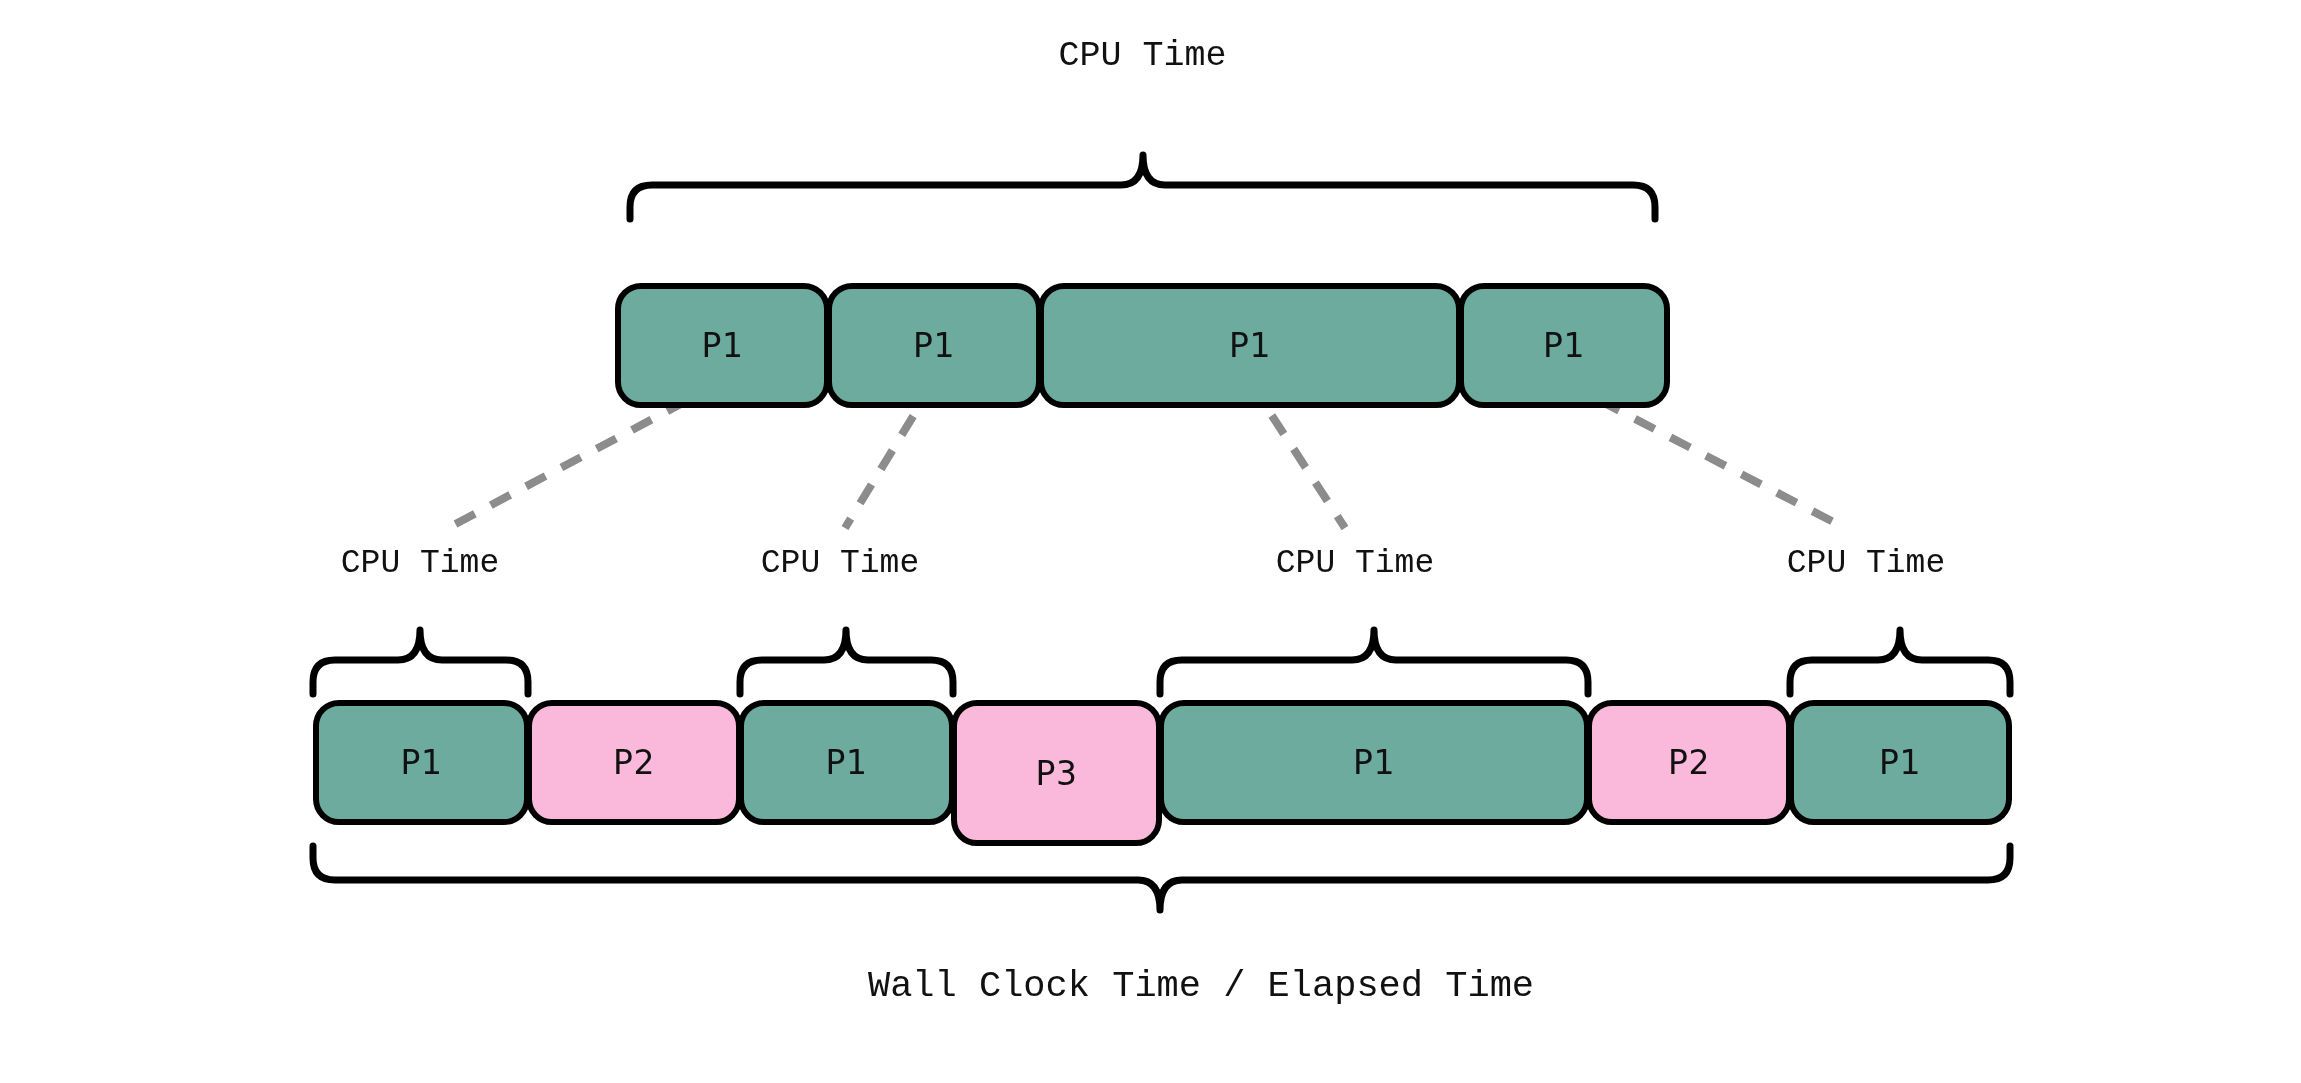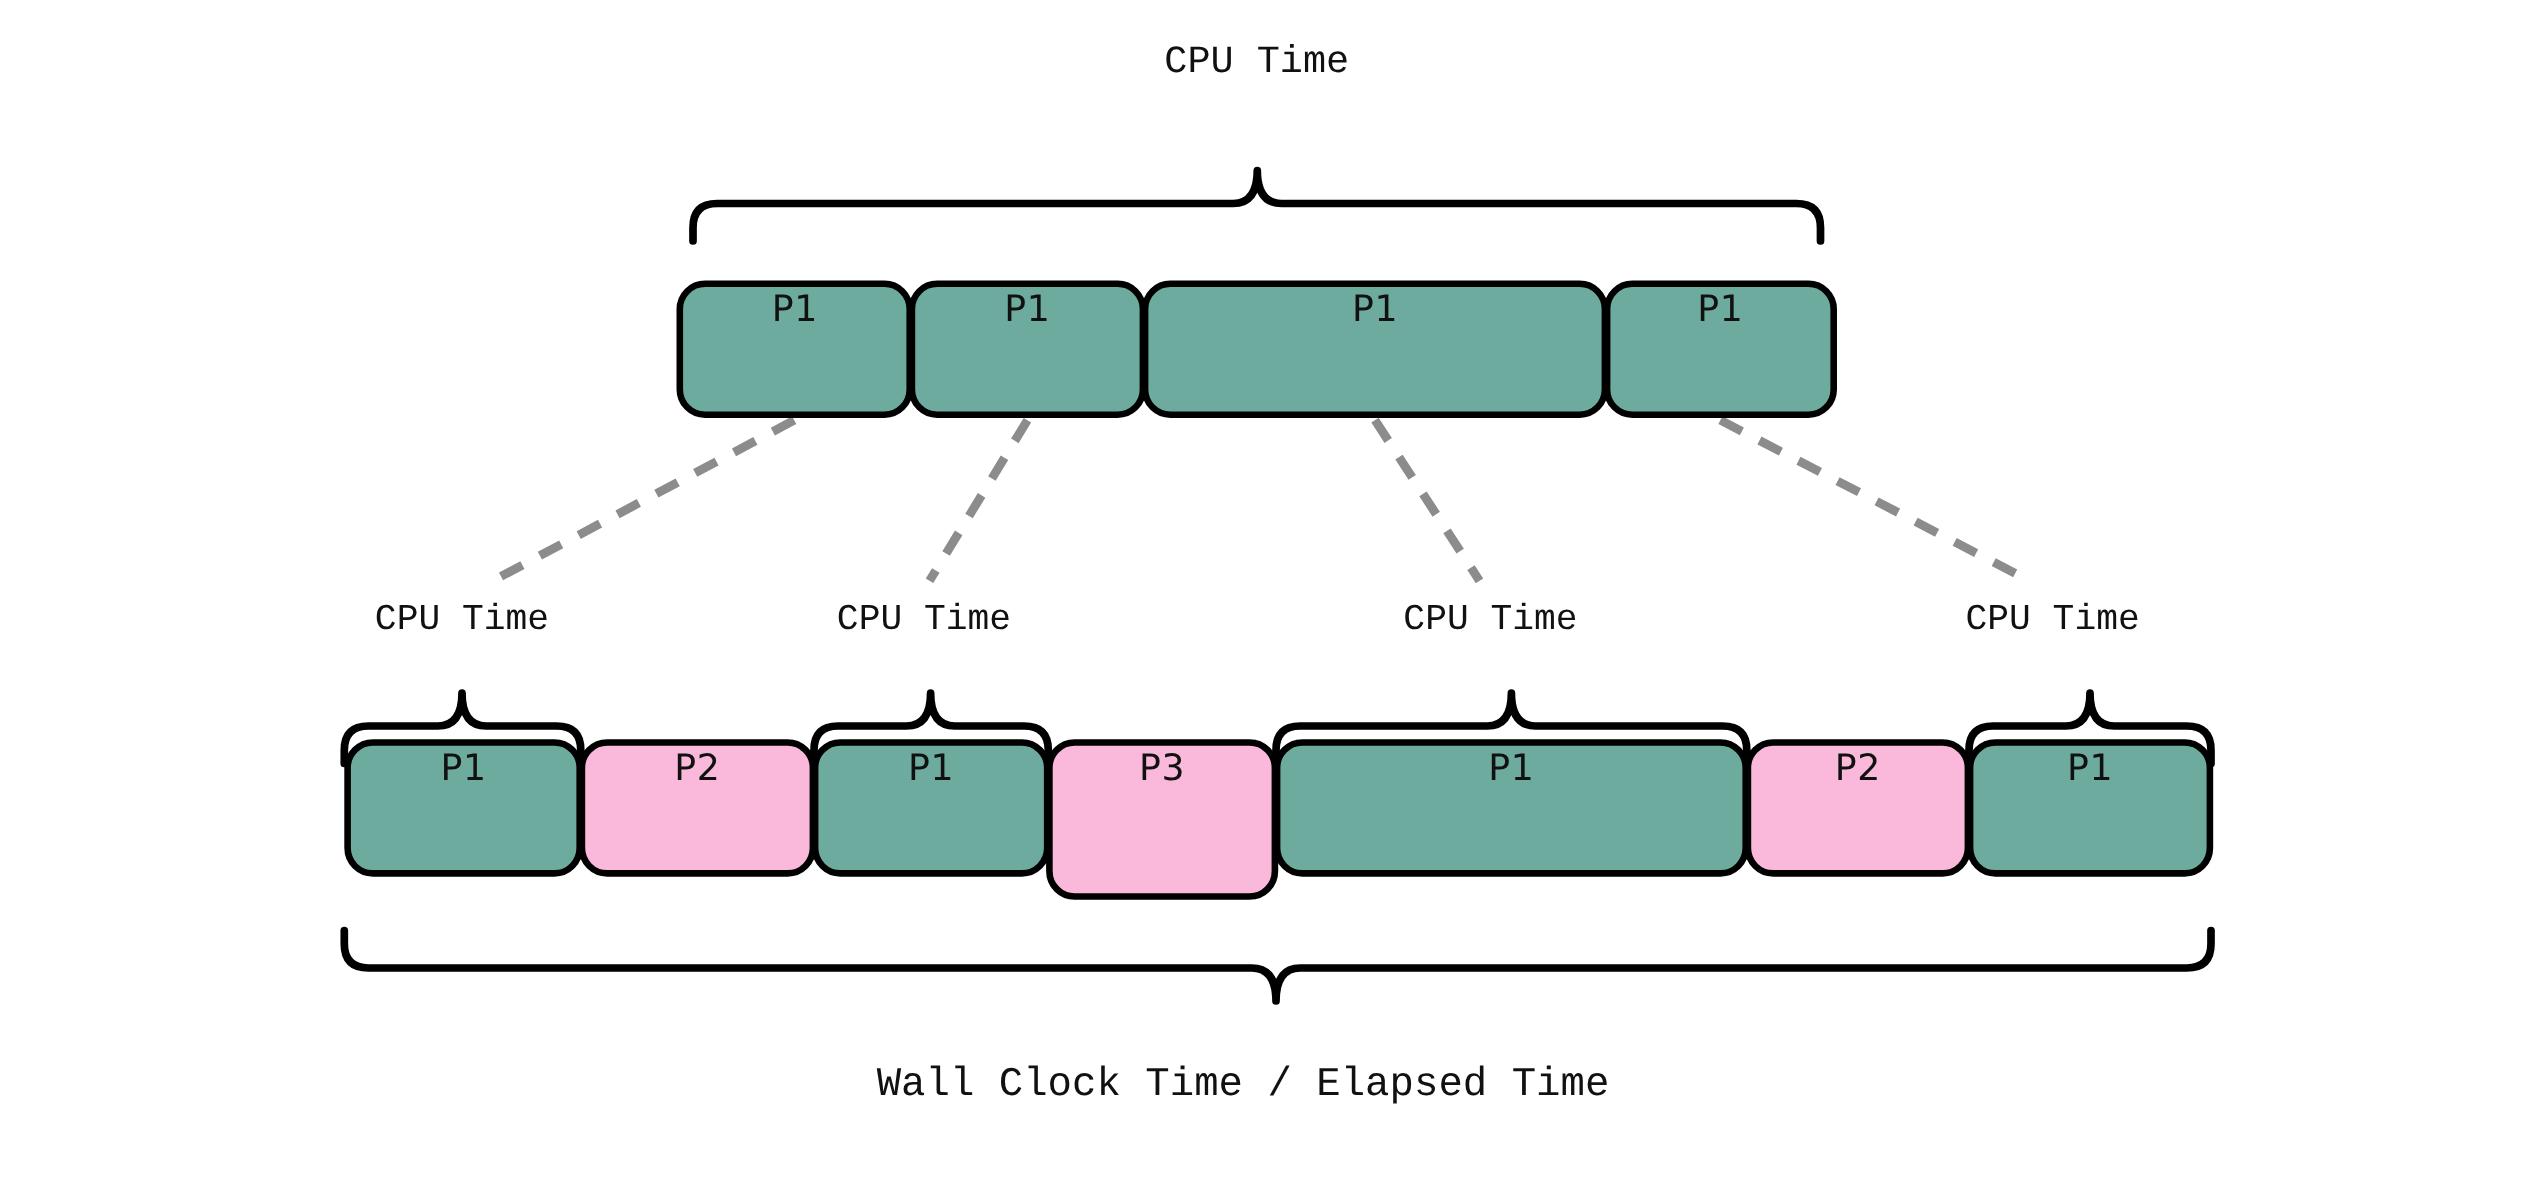--- a/index.html
+++ b/index.html
@@ -24,22 +24,23 @@
     top: 0;
     width: 2301px;
     height: 1083px;
   }
   .block {
     position: absolute;
     box-sizing: border-box;
     border: 6px solid #000000;
     border-radius: 26px;
     display: flex;
-    align-items: flex-start;
+    align-items: center;
     justify-content: center;
+    margin-top: 28px;
   }
   .block-label {
     font-family: "DejaVu Sans", "Liberation Sans", sans-serif;
     font-size: 33px;
     font-weight: 400;
     color: #111111;
     letter-spacing: 0.5px;
     user-select: none;
   }
   .caption {
@@ -129,15 +130,15 @@
         <span class="block-label">P1</span>
       </div>
       <div class="block" style="left: 1586px; top: 672px; width: 206px; height: 125px; background: rgb(250, 184, 218); z-index: 2;">
         <span class="block-label">P2</span>
       </div>
       <div class="block" style="left: 1788px; top: 672px; width: 224px; height: 125px; background: rgb(108, 171, 158); z-index: 2;">
         <span class="block-label">P1</span>
       </div>
     </div>
 
-  <div class="caption caption-bottom" id="bottom-caption" style="left: 630px; top: 965px; width: 1000px;">Wall Clock Time / Elapsed Time</div>
+  <div class="caption caption-bottom" id="bottom-caption" style="left: 701px; top: 965px; width: 1000px;">Wall Clock Time / Elapsed Time</div>
 
 </div>
 
 </body></html>

